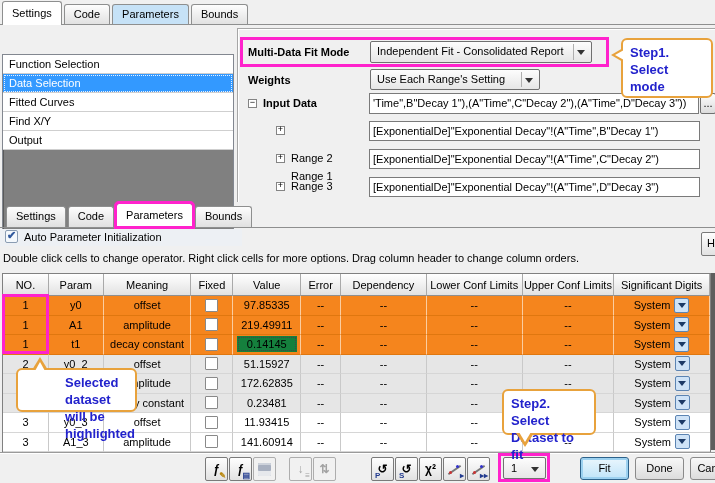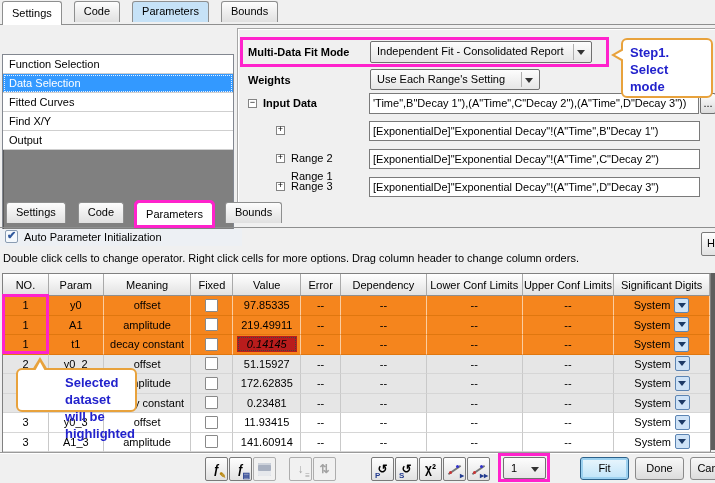--- a/index.html
+++ b/index.html
@@ -6,21 +6,21 @@
     --orange:#F5851D; --magenta:#FF22CC; --co-border:#E8A23C; --co-text:#2222CC;
     --sel-blue:#3399FF; --g2:#E6E6E6;
   }
   *{box-sizing:border-box;margin:0;padding:0;font-family:"Liberation Sans",sans-serif;}
   html,body{width:715px;height:483px;overflow:hidden;}
   body{background:#F0F0F0;font-size:11px;color:#000;}
   #app{position:relative;width:715px;height:483px;background:#F0F0F0;}
   .abs{position:absolute;}
 
   
-  .tabstrip{position:absolute;display:flex;align-items:flex-start;gap:12px;}
+  .tabstrip{position:absolute;display:flex;align-items:flex-end;gap:2px;}
   .tab{border:1px solid #8E8F8F;border-bottom:none;border-radius:3px 3px 0 0;
        background:linear-gradient(#FDFDFD,#E0E0E0);padding:3px 9px 3px 9px;height:21px;cursor:default;}
   .tab.active{background:#FFF;height:24px;padding-top:5px;position:relative;z-index:3;}
   .tab.hl{background:#C6E2F7;}
   .tab.magenta-outline{outline:3px solid var(--magenta);outline-offset:-1px;}
   .strip-base{position:absolute;left:0;width:715px;height:1px;background:#8E8F8F;}
 
   
   .listbox{position:absolute;left:2px;top:25px;width:232px;height:176px;background:#808080;
            border:1px solid #828790;box-shadow:inset 1px 1px 0 #5a5a5a;margin-top:29px;}
@@ -65,22 +65,22 @@
   .cell{border-right:1px solid #C9C9C9;border-bottom:1px solid #D6D6D6;overflow:hidden;white-space:nowrap;
         display:flex;align-items:center;justify-content:center;}
   .hdr .cell{background:linear-gradient(#FFFFFF,#E2E2E2);border-right:1px solid #A9A9A9;border-bottom:1px solid #8F8F8F;}
   .trow.sel{background:var(--orange);}
   .trow.sel .cell{border-right:1px solid #FBCDA0;border-bottom:1px solid #E0770F;}
   .trow.g2{background:var(--g2);}
   .trow.g3{background:#FFF;}
   .c0{width:46px;} .c1{width:55px;} .c2{width:88px;} .c3{width:42px;} .c4{width:68px;}
   .c5{width:40px;text-align:center;} .c6{width:86px;} .c7{width:96px;} .c8{width:92px;} .c9{width:96px;border-right:none;}
   .cb{width:13px;height:13px;border:1px solid #898989;background:#FFF;border-radius:1px;}
-  .valfocus{background:#b91c1c;outline:1px dotted #444;outline-offset:-2px;width:60px;height:16px;
-            display:flex;align-items:center;justify-content:center;font-style:italic;}
+  .valfocus{background:#15803d;outline:1px dotted #444;outline-offset:-2px;width:60px;height:16px;
+            display:flex;align-items:center;justify-content:center;}
   .sysdd{margin-left:4px;width:15px;height:15px;border:1px solid #5C84B2;border-radius:2px;background:#CFE3F7;
          display:flex;align-items:center;justify-content:center;}
   .sysdd::after{content:"";border:4px solid transparent;border-top:5px solid #1D3A66;margin-top:4px;}
   .tbl-dark-edge{position:absolute;left:711px;top:273px;width:4px;height:177px;background:#5E5E5E;}
 
   
   .toolbar{position:absolute;left:0;top:452px;width:715px;height:31px;background:#F0F0F0;
            border-top:1px solid #9A9A9A;box-shadow:inset 0 1px 0 #FFF;}
   .tbtn{position:absolute;top:4px;width:23px;height:24px;border:1px solid #7A7A7A;border-radius:2px;
         background:linear-gradient(#FEFEFE,#E2E2E2);display:flex;align-items:center;justify-content:center;
@@ -337,20 +337,26 @@
 
   <div class="magenta-box" style="left:2px;top:294px;width:47px;height:60px;"></div>
 
   <div class="callout" style="left:16px;top:368px;width:121px;height:44px;padding-left:47px;">
     <div>Selected dataset</div>
       <div>will be highlighted</div>
     <div class="tail" style="left:14px;top:-13px;border-width:0 8px 13px 8px;border-color:transparent transparent #E8A23C transparent;"></div>
     <div class="tail-inner" style="left:17px;top:-8px;border-width:0 5px 9px 5px;border-color:transparent transparent #FFF transparent;"></div>
   </div>
 
+  <div class="callout" style="left:502px;top:389px;width:94px;height:46px;">
+    <div>Step2. Select</div>
+      <div>Dataset to fit</div>
+    <div class="tail" style="left:12px;bottom:-14px;border-width:14px 9px 0 9px;border-color:#E8A23C transparent transparent transparent;"></div>
+    <div class="tail-inner" style="left:15px;bottom:-9px;border-width:10px 6px 0 6px;border-color:#FFF transparent transparent transparent;"></div>
+  </div>
 
   <div class="toolbar">
     <div class="tbtn" style="left:205px;">
       <span>ƒ</span>
       <span class="ovl">✎</span>
     </div>
     <div class="tbtn" style="left:229px;">
       <span>ƒ</span>
       <span class="ovl blue">▤</span>
     </div>

